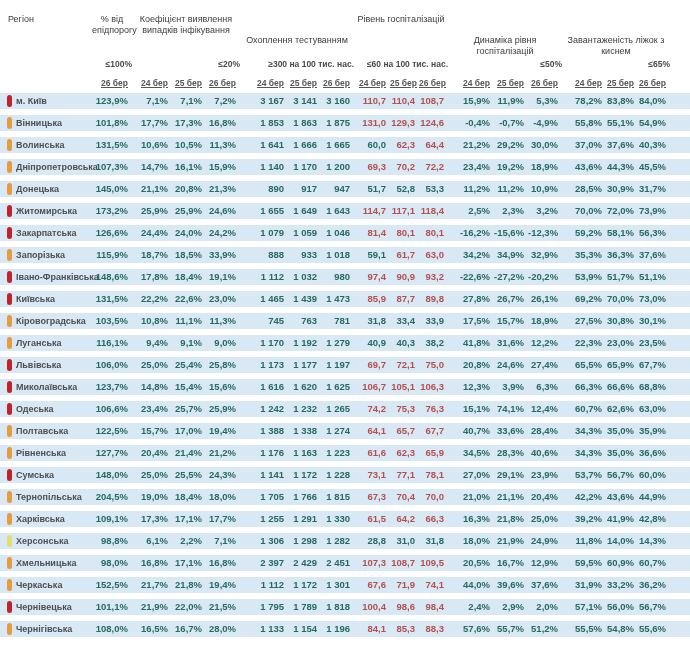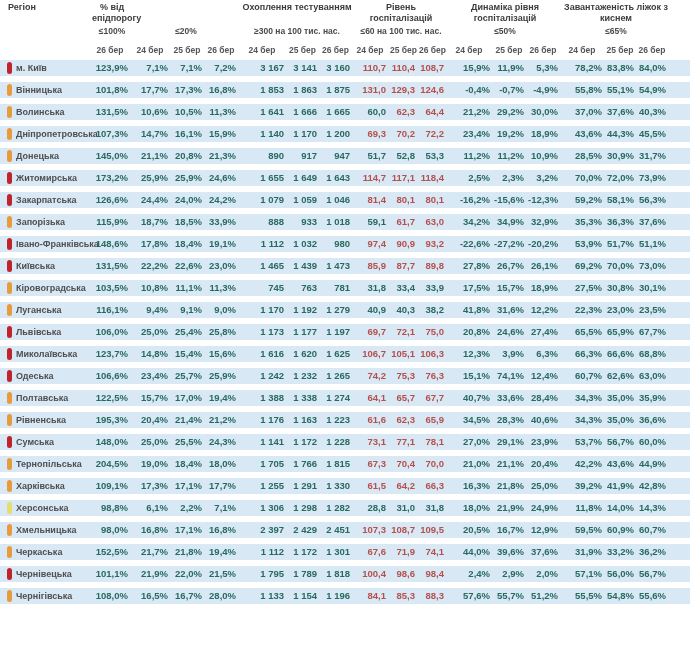--- a/index.html
+++ b/index.html
@@ -3,47 +3,48 @@
 <meta charset="utf-8">
 <style>
   html,body{margin:0;padding:0;background:#fff;}
   .page{position:relative;width:690px;height:648px;overflow:hidden;background:#fff;
         font-family:"Liberation Sans","DejaVu Sans",sans-serif;}
   .title-wrap{text-align:center;padding-top:3px;}
   .title-band{display:inline-block;background:#45c2ba;color:#20302f;font-weight:bold;
               font-size:11px;line-height:13.5px;padding:2px 10px;}
   .grid{display:grid;
         grid-template-columns:16px 76px 40px 40px 34px 34px 48px 33px 33px 36px 29px 29px 46px 34px 34px 44px 32px 32px;}
-  .hdr-labels{margin-top:2px;color:#3c3c3c;font-weight:bold;font-size:9px;line-height:10.5px;}
+  .hdr-labels{margin-top:14px;color:#3c3c3c;font-weight:normal;font-size:9px;line-height:10.5px;}
   .hdr-labels .cell{text-align:center;}
   .hdr-labels .region-hdr{text-align:left;padding-left:8px;}
   .hdr-thresholds{margin-top:3px;color:#4a4a4a;font-weight:bold;font-size:8.5px;line-height:10px;}
-  .hdr-thresholds .cell{text-align:center;white-space:nowrap;}
+  .hdr-thresholds .cell{text-align:right;white-space:nowrap;}
   .hdr-dates{margin-top:9px;margin-bottom:5px;color:#555;font-weight:bold;font-size:8.5px;}
-  .hdr-dates .cell{text-align:center;padding-right:4px;white-space:nowrap;}
+  .hdr-dates .cell{text-align:right;padding-right:4px;white-space:nowrap;text-decoration:underline;}
   .row{height:16px;margin-bottom:6px;background:#d9e8f5;align-items:center;
        font-size:9.5px;font-weight:bold;line-height:16px;}
   .cell{min-width:0;}
   .cell.num{text-align:right;padding-right:4px;color:#276a60;white-space:nowrap;}
   .cell.num.alert{color:#b5504c;}
   .cell.region{color:#4f4f4f;font-size:9px;white-space:nowrap;}
   .cell.marker-cell{display:flex;align-items:center;}
   .pill{display:block;width:5px;height:12px;border-radius:2.5px;margin-left:7px;}
 </style>
 </head>
 <body>
 
 <div class="page">
 
 
   <div class="grid hdr-labels">
     <div class="cell region-hdr" style="grid-column:1/3">Регіон</div>
     <div class="cell" style="grid-column:3/4">% від епідпорогу</div>
+    <div class="cell" style="grid-column:4/7">Коефіцієнт виявлення випадків інфікування</div>
+    <div class="cell" style="grid-column:10/13">Рівень госпіталізацій</div>
     <div class="cell" style="grid-column:7/10">Охоплення тестуванням</div>
-    <div class="cell" style="grid-column:10/13">Рівень госпіталізацій</div>
     <div class="cell" style="grid-column:13/16">Динаміка рівня госпіталізацій</div>
     <div class="cell" style="grid-column:16/19">Завантаженість ліжок з киснем</div>
   </div>
 
   <div class="grid hdr-thresholds">
     <div class="cell" style="grid-column:3/4">≤100%</div>
     <div class="cell" style="grid-column:4/7">≤20%</div>
     <div class="cell" style="grid-column:7/10">≥300 на 100 тис. нас.</div>
     <div class="cell" style="grid-column:10/13">≤60 на 100 тис. нас.</div>
     <div class="cell" style="grid-column:13/16">≤50%</div>
@@ -420,21 +421,21 @@
         <div class="cell num">28,4%</div>
         <div class="cell num">34,3%</div>
         <div class="cell num">35,0%</div>
         <div class="cell num">35,9%</div>
       </div>
       <div class="grid row">
         <div class="cell marker-cell">
           <span class="pill" style="background: rgb(231, 155, 61);"></span>
         </div>
         <div class="cell region">Рівненська</div>
-        <div class="cell num">195,3%</div>
+        <div class="cell num">127,7%</div>
         <div class="cell num">20,4%</div>
         <div class="cell num">21,4%</div>
         <div class="cell num">21,2%</div>
         <div class="cell num">1 176</div>
         <div class="cell num">1 163</div>
         <div class="cell num">1 223</div>
         <div class="cell num alert">61,6</div>
         <div class="cell num alert">62,3</div>
         <div class="cell num alert">65,9</div>
         <div class="cell num">34,5%</div>

